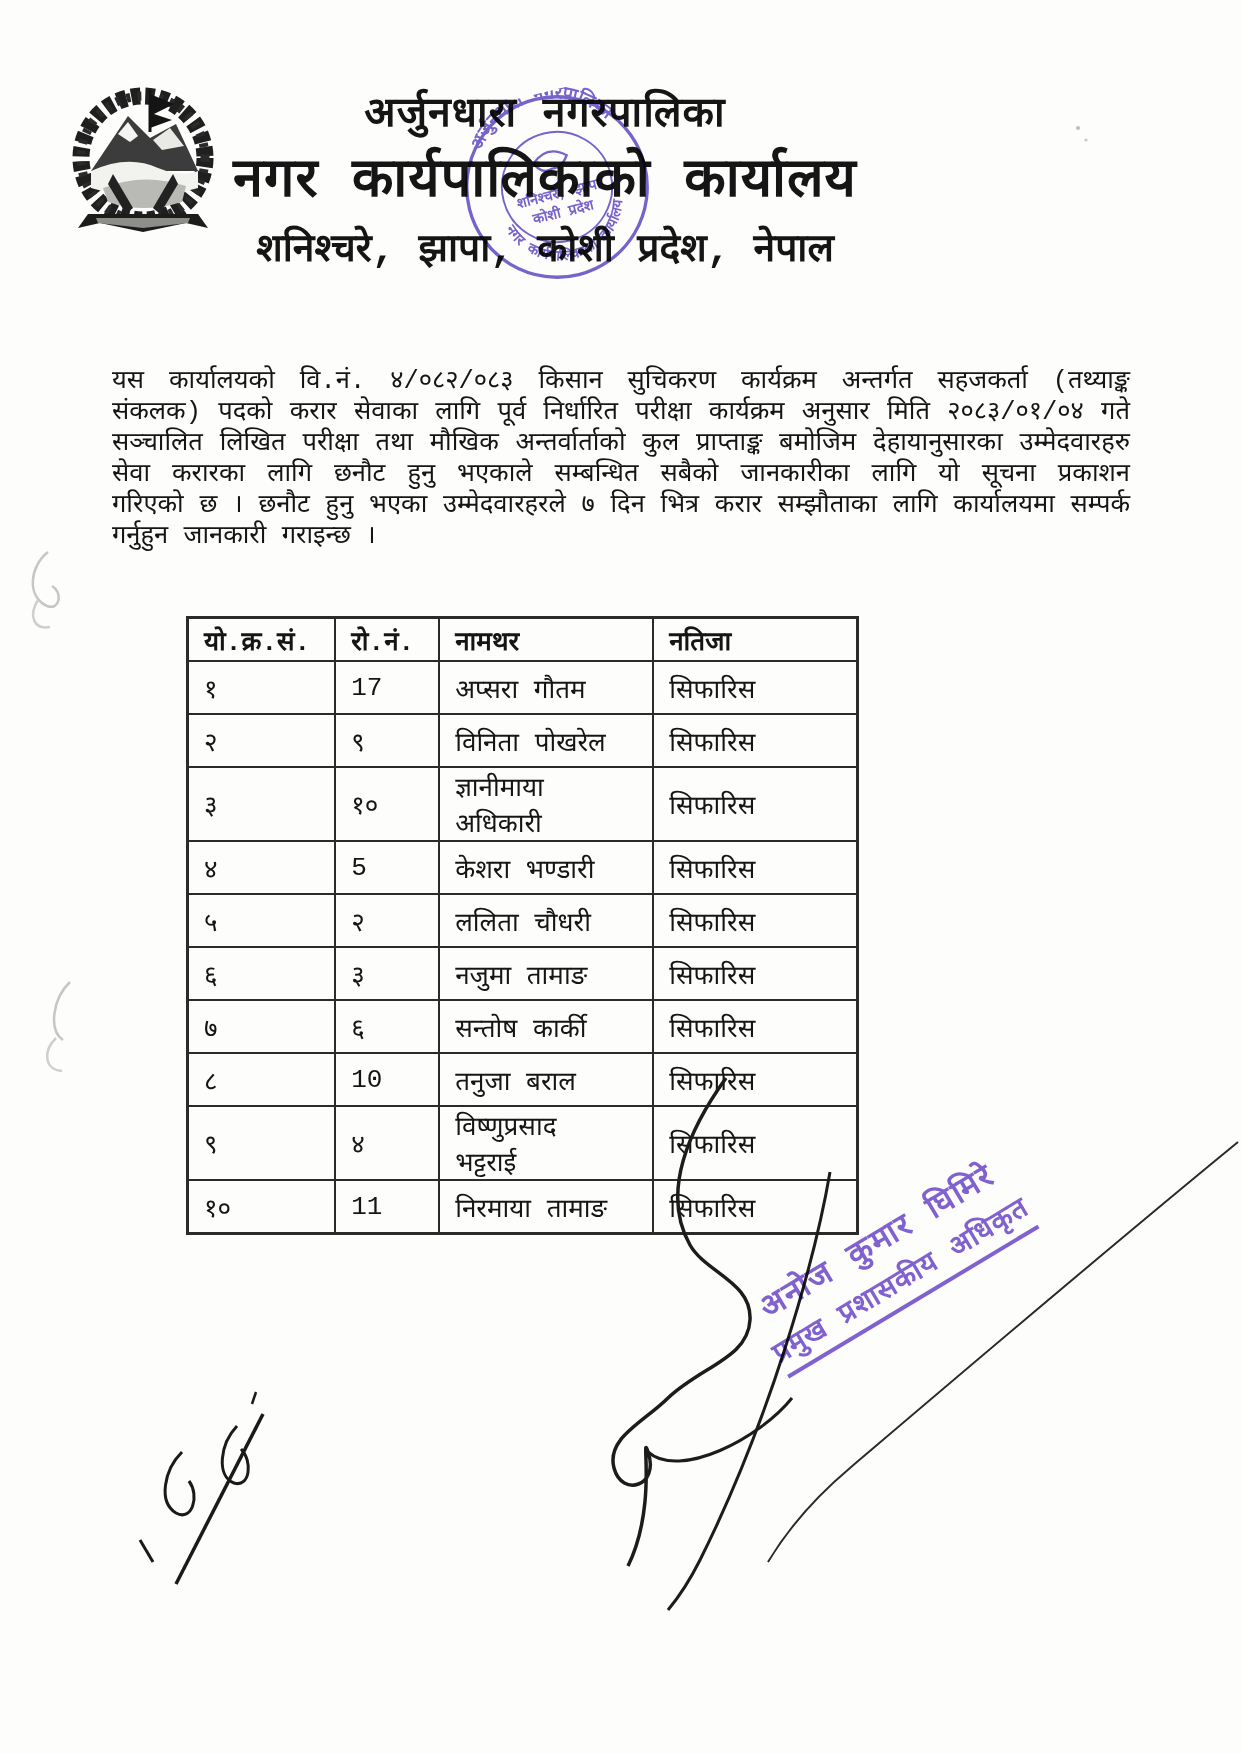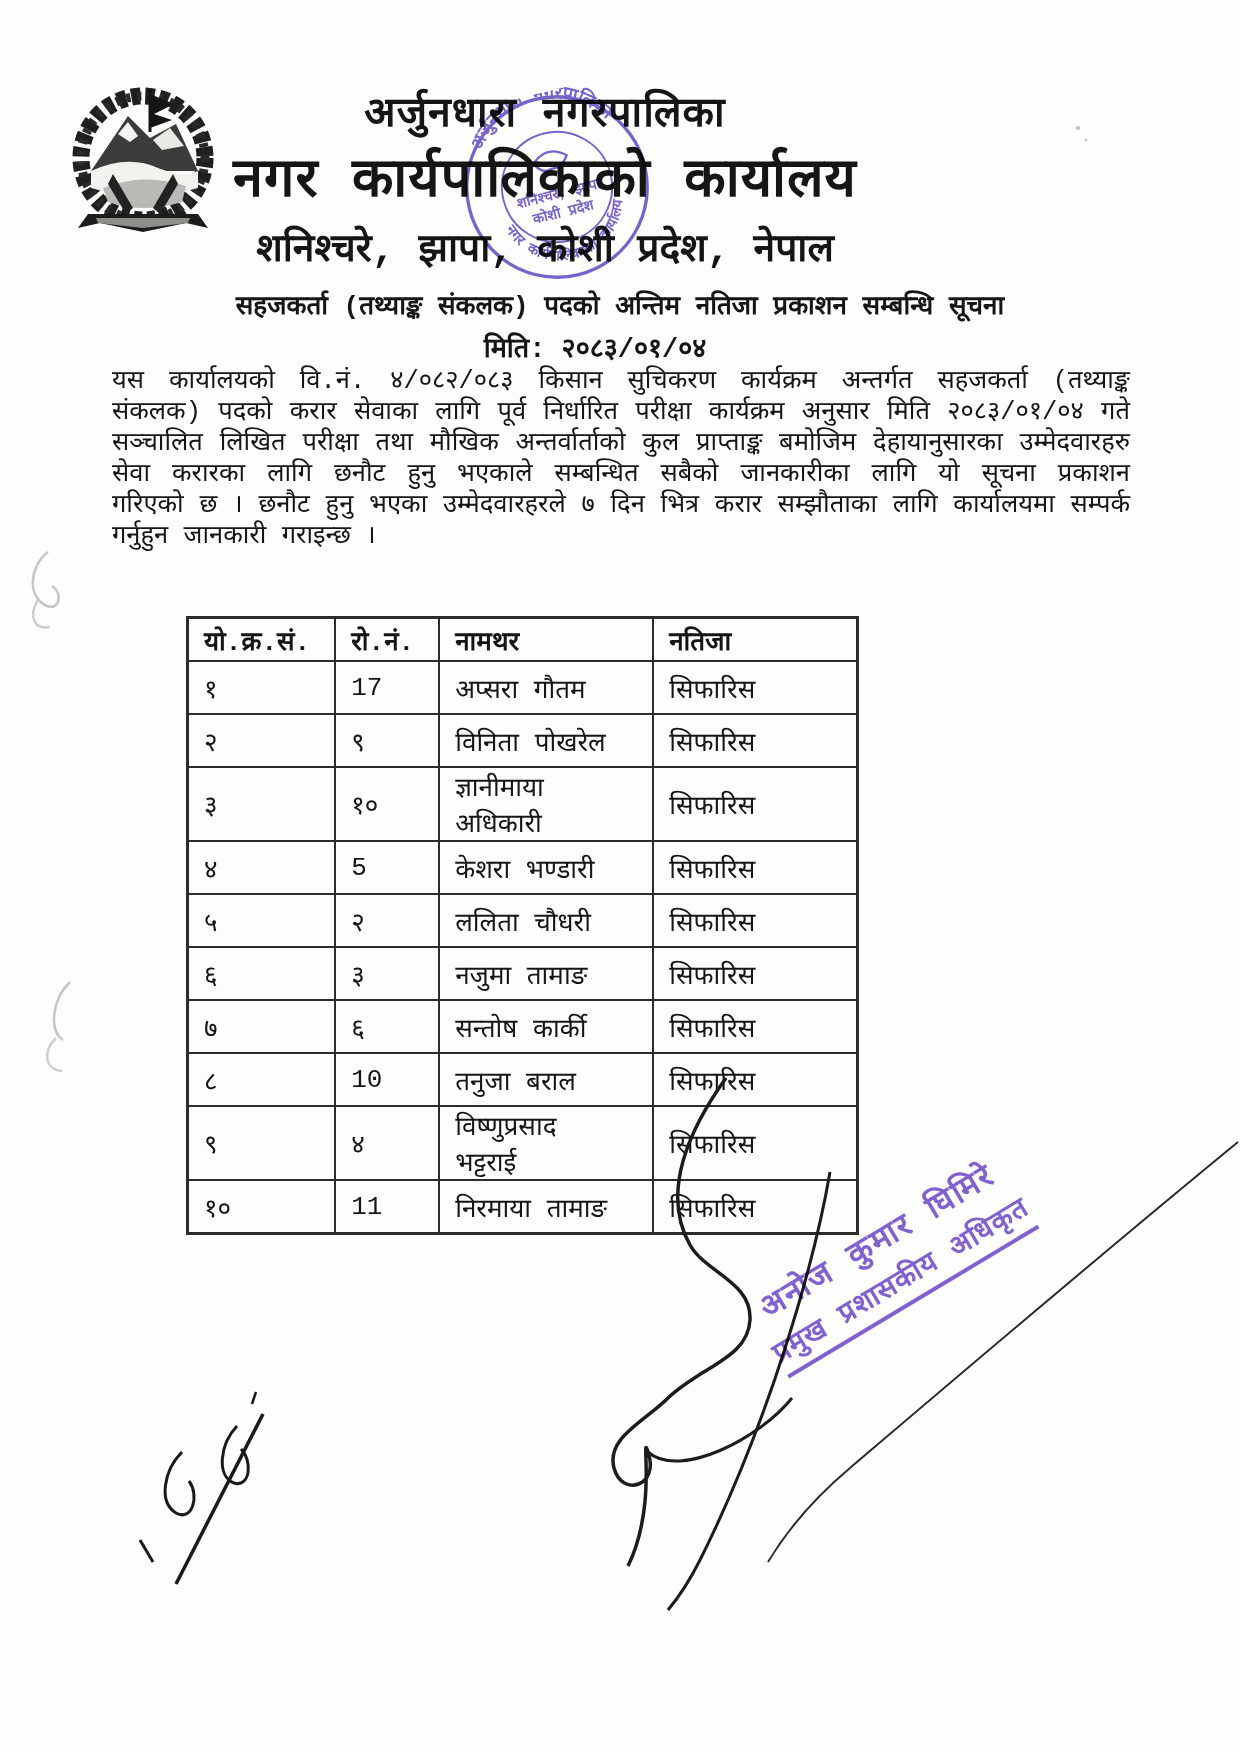--- a/index.html
+++ b/index.html
@@ -83,22 +83,20 @@
       <textPath href="#arcTop" startOffset="50%" text-anchor="middle">अर्जुनधारा नगरपालिका</textPath>
     </text>
     <text font-size="15" font-weight="bold" fill="currentColor">
       <textPath href="#arcBot" startOffset="50%" text-anchor="middle">नगर कार्यपालिकाको कार्यालय</textPath>
     </text>
     <path d="M82,70 q18,-16 36,0 q-8,12 -18,10 q-12,4 -18,-10 Z" fill="none" stroke="currentColor" stroke-width="2.5"></path>
     <text x="100" y="112" font-size="15" font-weight="bold" fill="currentColor" text-anchor="middle">शनिश्चरे, झापा</text>
     <text x="100" y="132" font-size="15" font-weight="bold" fill="currentColor" text-anchor="middle">कोशी प्रदेश</text>
   </svg>
 
-  <div class="abs subject">सहजकर्ता (तथ्याङ्क संकलक) पदको अन्तिम नतिजा प्रकाशन सम्बन्धि सूचना</div>
-  <div class="abs dateline">मिति: २०८३/०१/०४</div>
 
   <div class="abs bodytext">यस कार्यालयको वि.नं. ४/०८२/०८३ किसान सुचिकरण कार्यक्रम अन्तर्गत सहजकर्ता (तथ्याङ्क संकलक) पदको करार सेवाका लागि पूर्व निर्धारित परीक्षा कार्यक्रम अनुसार मिति २०८३/०१/०४ गते सञ्चालित लिखित परीक्षा तथा मौखिक अन्तर्वार्ताको कुल प्राप्ताङ्क बमोजिम देहायानुसारका उम्मेदवारहरु सेवा करारका लागि छनौट हुनु भएकाले सम्बन्धित सबैको जानकारीका लागि यो सूचना प्रकाशन गरिएको छ । छनौट हुनु भएका उम्मेदवारहरले ७ दिन भित्र करार सम्झौताका लागि कार्यालयमा सम्पर्क गर्नुहुन जानकारी गराइन्छ ।</div>
 
   <table class="abs results">
     <colgroup>
       <col style="width:110px">
         <col style="width:76px">
         <col style="width:214px">
         <col style="width:204px">
     </colgroup>

